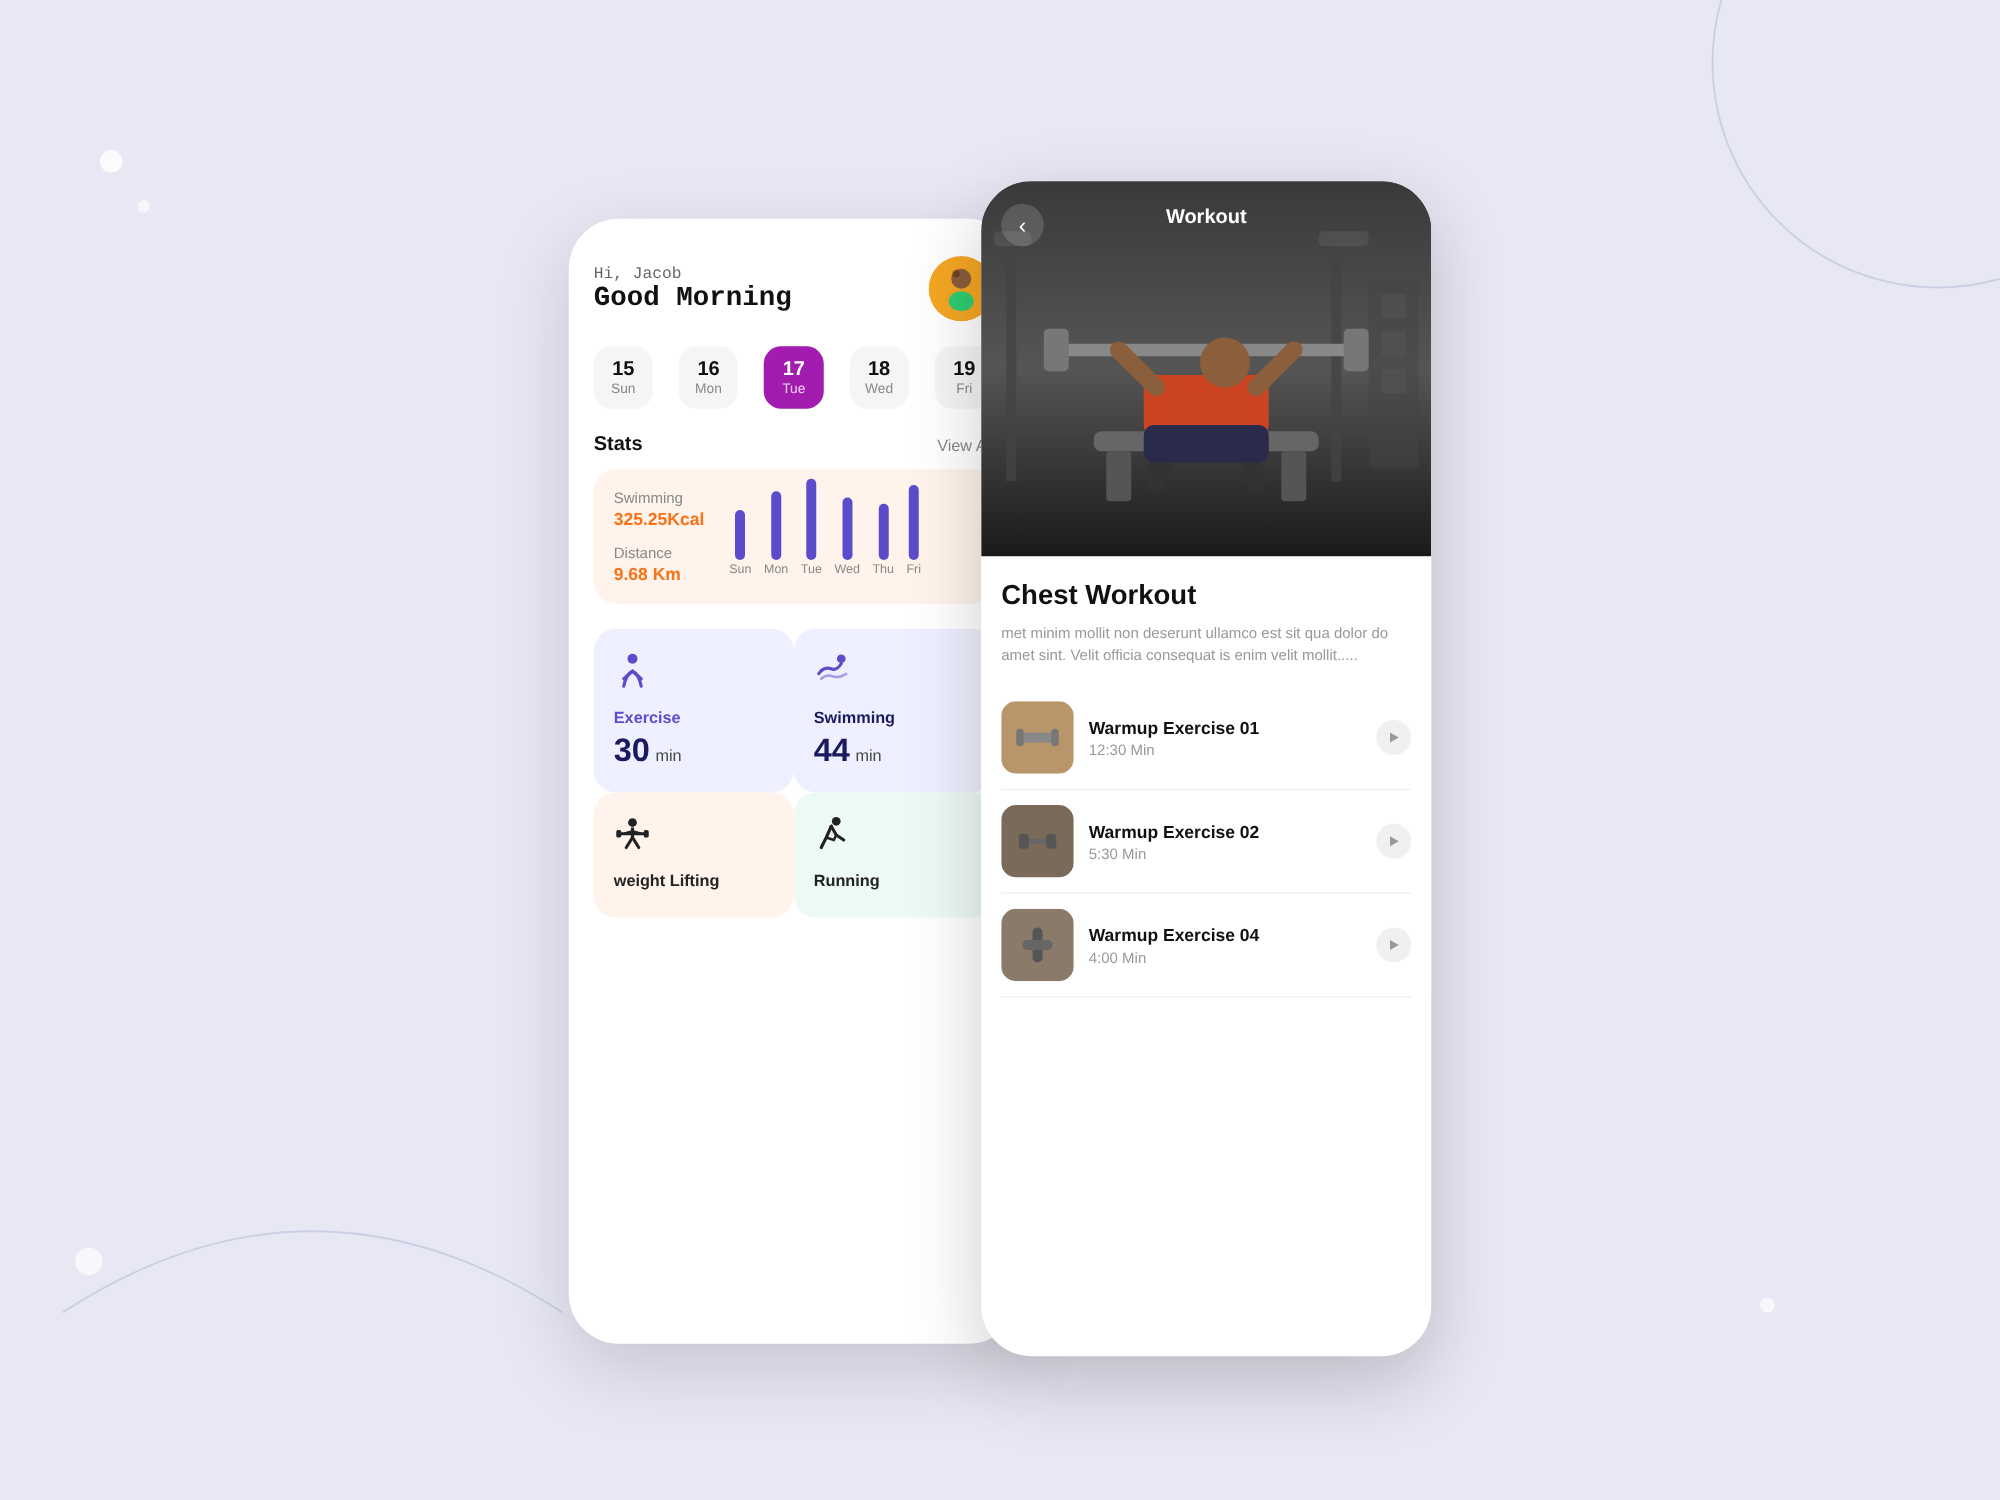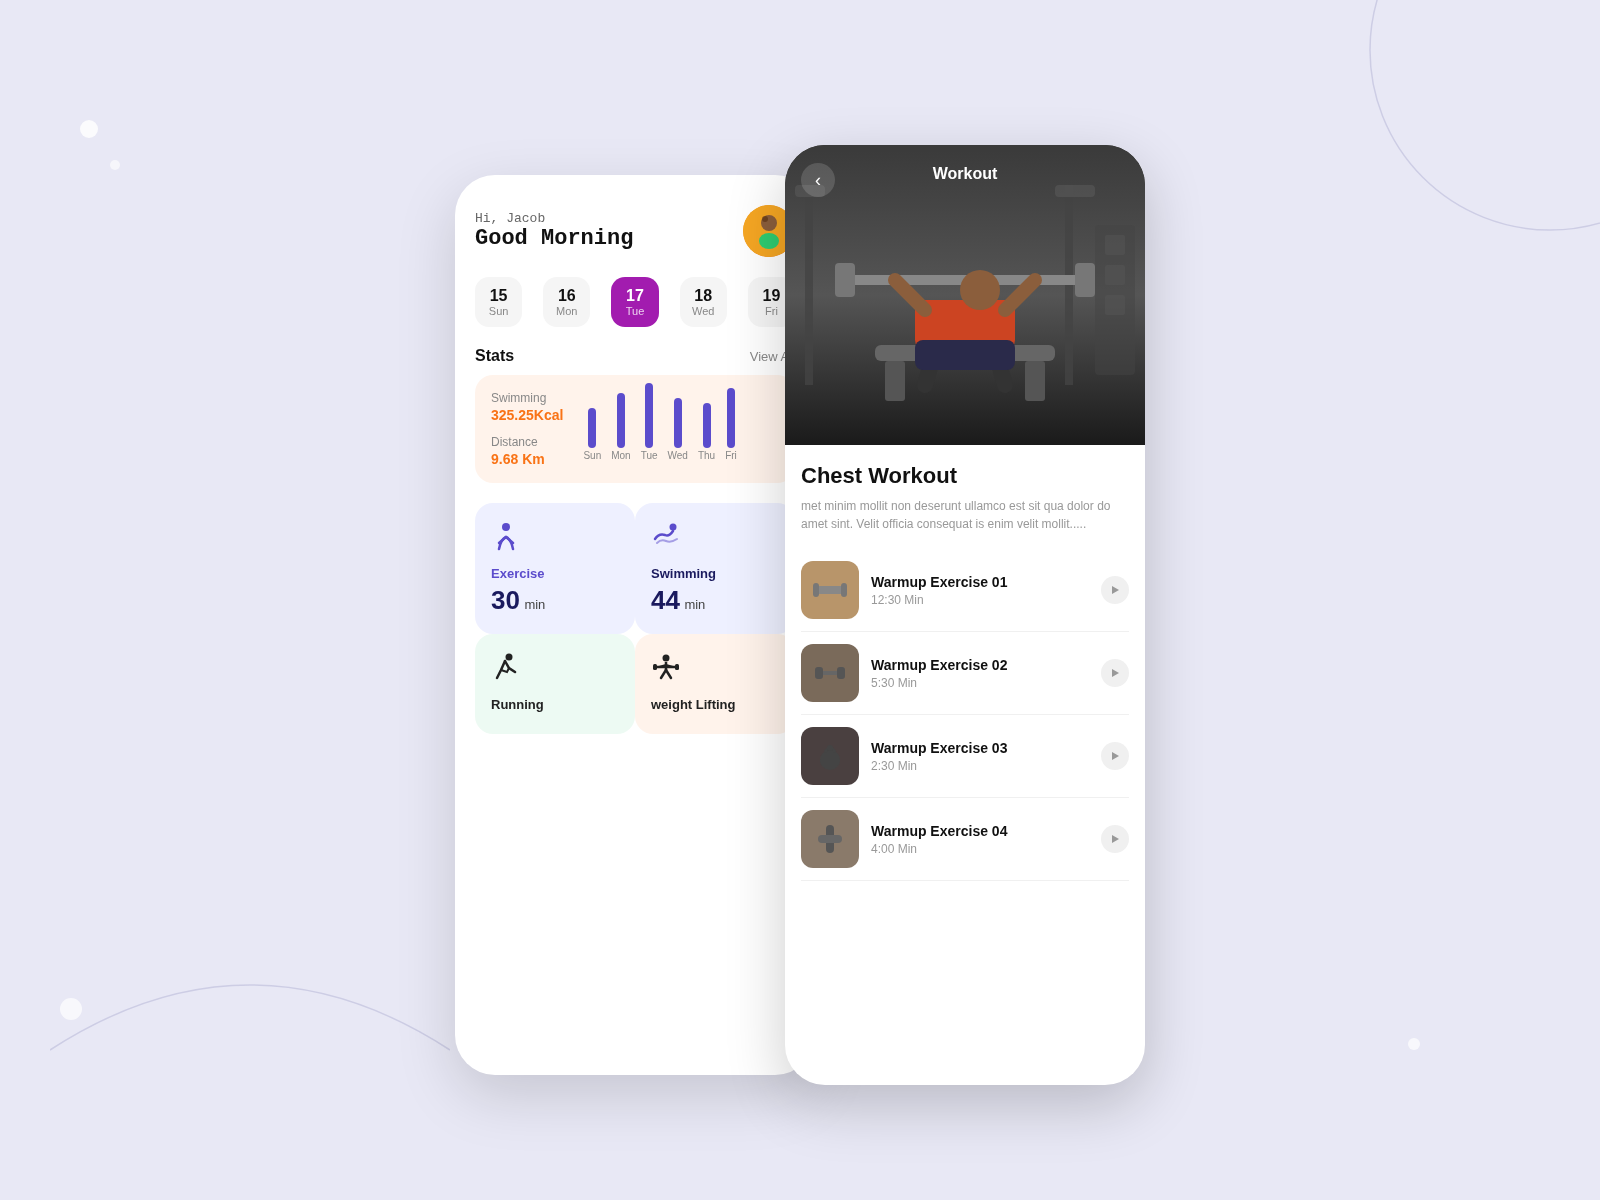--- a/index.html
+++ b/index.html
@@ -489,53 +489,53 @@
             <path d="M6,22 Q10,18 15,20 Q20,22 26,18" fill="none" stroke="#5b4ccc" stroke-width="2" stroke-linecap="round" opacity="0.5"></path>
           </svg>
         </span>
         <div class="activity-label dark">Swimming</div>
         <div>
           <span class="activity-value">44</span>
           <span class="activity-unit"> min</span>
         </div>
       </div>
 
+      <div class="activity-card peach">
+        <span class="activity-icon">
+          <svg width="30" height="30" viewBox="0 0 30 30">
+            <circle cx="15" cy="6" r="3.5" fill="#222"></circle>
+
+            <line x1="15" y1="10" x2="15" y2="18" stroke="#222" stroke-width="2.5"></line>
+
+            <line x1="4" y1="15" x2="26" y2="15" stroke="#222" stroke-width="2.5" stroke-linecap="round"></line>
+            <rect x="2" y="12" width="4" height="6" rx="1.5" fill="#222"></rect>
+            <rect x="24" y="12" width="4" height="6" rx="1.5" fill="#222"></rect>
+
+            <line x1="15" y1="13" x2="8" y2="15" stroke="#222" stroke-width="2"></line>
+            <line x1="15" y1="13" x2="22" y2="15" stroke="#222" stroke-width="2"></line>
+
+            <line x1="15" y1="18" x2="10" y2="26" stroke="#222" stroke-width="2.5" stroke-linecap="round"></line>
+            <line x1="15" y1="18" x2="20" y2="26" stroke="#222" stroke-width="2.5" stroke-linecap="round"></line>
+          </svg>
+        </span>
+        <div class="activity-label black">weight Lifting</div>
+      </div>
+
       <div class="activity-card green">
         <span class="activity-icon">
           <svg width="30" height="30" viewBox="0 0 30 30">
             <circle cx="18" cy="5" r="3.5" fill="#222"></circle>
             <path d="M14,9 L10,18 L6,26" stroke="#222" stroke-width="2.5" stroke-linecap="round" fill="none"></path>
             <path d="M14,9 L18,16 L24,20" stroke="#222" stroke-width="2.5" stroke-linecap="round" fill="none"></path>
             <path d="M10,18 L16,20 L18,16" stroke="#222" stroke-width="2" stroke-linecap="round" fill="none"></path>
           </svg>
         </span>
         <div class="activity-label black">Running</div>
       </div>
 
-      <div class="activity-card peach">
-        <span class="activity-icon">
-          <svg width="30" height="30" viewBox="0 0 30 30">
-            <circle cx="15" cy="6" r="3.5" fill="#222"></circle>
-
-            <line x1="15" y1="10" x2="15" y2="18" stroke="#222" stroke-width="2.5"></line>
-
-            <line x1="4" y1="15" x2="26" y2="15" stroke="#222" stroke-width="2.5" stroke-linecap="round"></line>
-            <rect x="2" y="12" width="4" height="6" rx="1.5" fill="#222"></rect>
-            <rect x="24" y="12" width="4" height="6" rx="1.5" fill="#222"></rect>
-
-            <line x1="15" y1="13" x2="8" y2="15" stroke="#222" stroke-width="2"></line>
-            <line x1="15" y1="13" x2="22" y2="15" stroke="#222" stroke-width="2"></line>
-
-            <line x1="15" y1="18" x2="10" y2="26" stroke="#222" stroke-width="2.5" stroke-linecap="round"></line>
-            <line x1="15" y1="18" x2="20" y2="26" stroke="#222" stroke-width="2.5" stroke-linecap="round"></line>
-          </svg>
-        </span>
-        <div class="activity-label black">weight Lifting</div>
-      </div>
-
     </div>
   </div>
 
   <div class="phone-right">
 
     <div class="workout-header-img">
 
       <svg width="360" height="300" viewBox="0 0 360 300" style="position:absolute;top:0;left:0;">
         <defs>
           <linearGradient id="gymGrad" x1="0%" y1="0%" x2="0%" y2="100%">
@@ -625,40 +625,20 @@
       <div class="exercise-duration">5:30 Min</div>
     </div>
     <div class="exercise-play">
       <svg width="12" height="12" viewBox="0 0 12 12">
                 <polygon points="3,2 10,6 3,10" fill="#999"></polygon>
               </svg>
     </div>
   </div>
           <div class="exercise-item">
     <div class="exercise-thumb">
-      <div class="exercise-thumb-img" style="background:#4a4040;">
-        <svg width="36" height="36" viewBox="0 0 36 36">
-                  <circle cx="18" cy="22" r="10" fill="#444"></circle>
-                  <path d="M13,14 Q18,6 23,14" fill="none" stroke="#444" stroke-width="3"></path>
-                  <circle cx="18" cy="10" r="3" fill="#444"></circle>
-                </svg>
-      </div>
-    </div>
-    <div class="exercise-info">
-      <div class="exercise-name">Warmup Exercise 03</div>
-      <div class="exercise-duration">2:30 Min</div>
-    </div>
-    <div class="exercise-play">
-      <svg width="12" height="12" viewBox="0 0 12 12">
-                <polygon points="3,2 10,6 3,10" fill="#999"></polygon>
-              </svg>
-    </div>
-  </div>
-          <div class="exercise-item">
-    <div class="exercise-thumb">
       <div class="exercise-thumb-img" style="background:#8a7a6a;">
         <svg width="36" height="36" viewBox="0 0 36 36">
                   <rect x="14" y="4" width="8" height="28" rx="4" fill="#555"></rect>
                   <rect x="6" y="14" width="24" height="8" rx="4" fill="#666"></rect>
                 </svg>
       </div>
     </div>
     <div class="exercise-info">
       <div class="exercise-name">Warmup Exercise 04</div>
       <div class="exercise-duration">4:00 Min</div>

